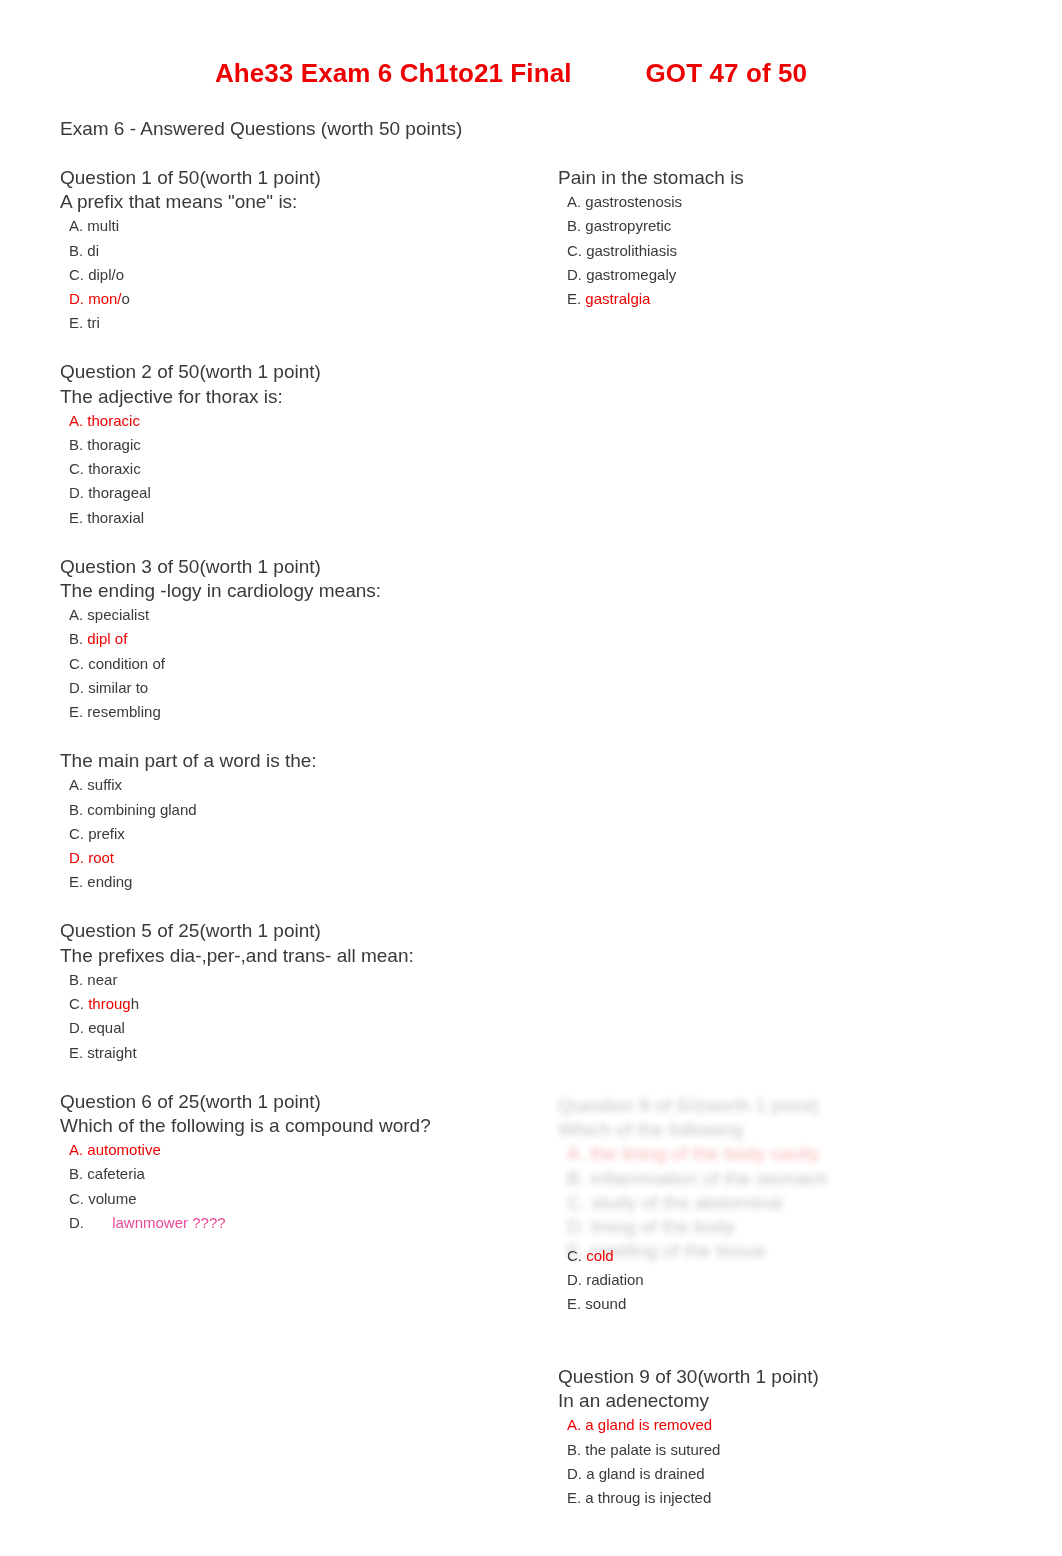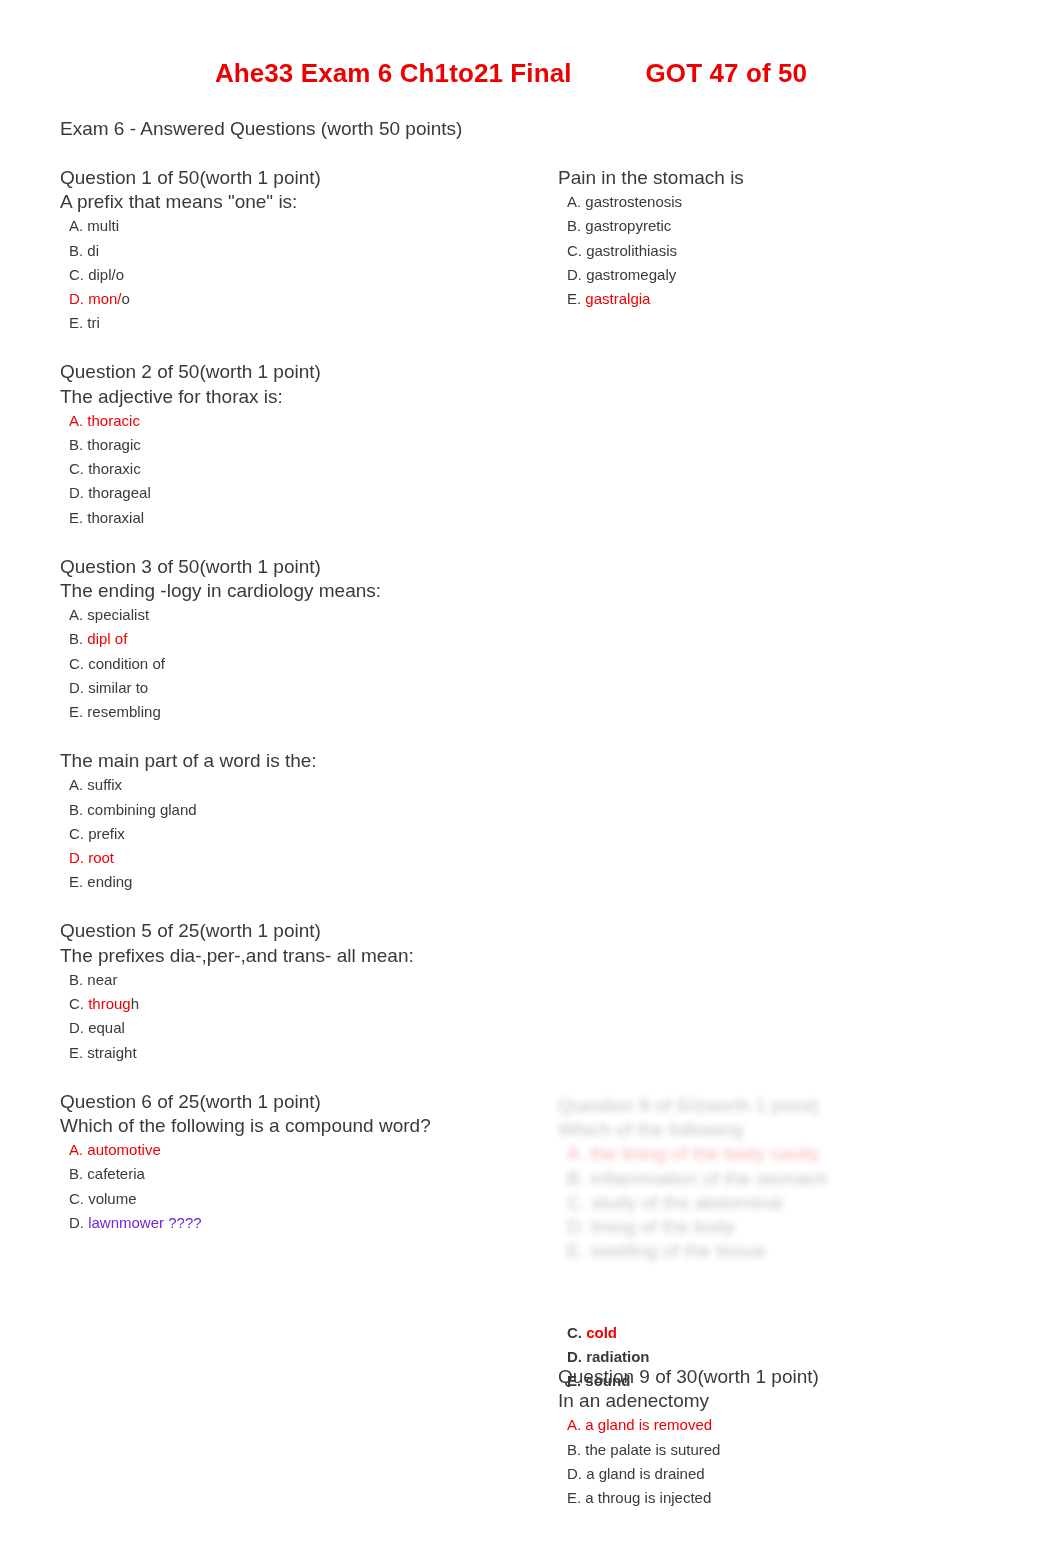--- a/index.html
+++ b/index.html
@@ -96,21 +96,21 @@
   .opt {
     font-size: 15px;
     color: #3a3a3a;
     line-height: 24.2px;
     padding-left: 9px;
     white-space: pre;
   }
   .opt .ltr { }
   .opt .txt { }
   .red   { color: #ee0000; }
-  .blue  { color: #6d28d9; }
+  .blue  { color: #ec4899; margin-left: 24px; }
   .blk   { color: #3a3a3a; }
 
   
   .ghost {
     position: absolute;
     left: 558px;
     top: 1094px;
     width: 430px;
     opacity: 0.30;
     filter: blur(3.1px);
@@ -118,23 +118,22 @@
     pointer-events: none;
   }
   .ghost .qhead, .ghost .qtext, .ghost .opt {
     font-size: 19px;
     line-height: 24.2px;
   }
 
   .tail {
     position: absolute;
     left: 558px;
-    top: 1321px;
+    top: 1244px;
     width: 430px;
-    font-weight: bold;
   }
 
   .q9 {
     position: absolute;
     left: 558px;
     top: 1365px;
     width: 470px;
   }
 </style>
 </head>

